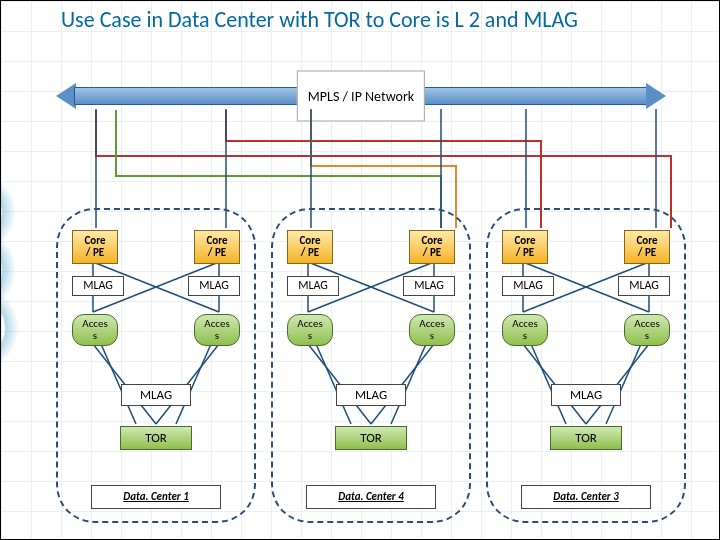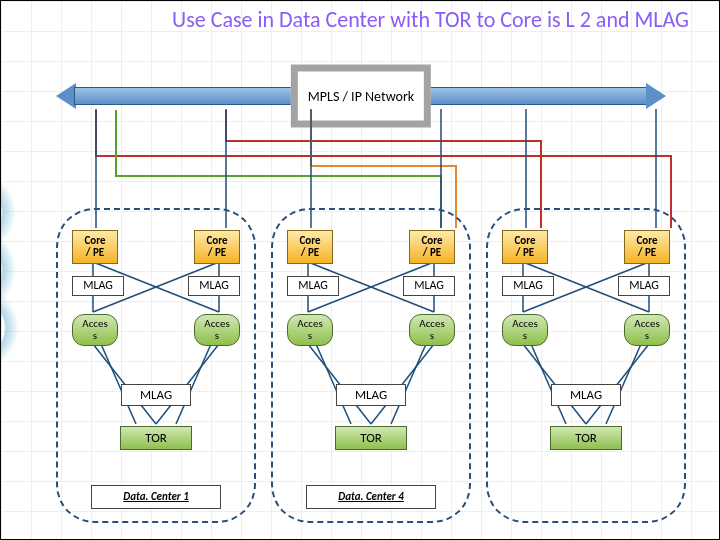--- a/index.html
+++ b/index.html
@@ -31,23 +31,23 @@
   }
   .wave::before, .wave::after {
     content: ""; position: absolute; inset: 0;
   }
   .wave::before { background: radial-gradient(circle at -5px 40%, rgba(100,180,210,0) 25px, rgba(100,180,210,.5) 27px, rgba(100,180,210,0) 40px); }
   .wave::after  { background: radial-gradient(circle at -5px 60%, rgba(100,180,210,0) 28px, rgba(100,180,210,.5) 30px, rgba(100,180,210,0) 43px); }
 
   .title {
     position: absolute;
     top: 6px; left: 60px; right: 30px;
-    text-align: right;
+    text-align: left;
     font-size: 22px;
-    color: #8b5cf6;
+    color: #0369a1;
     line-height: 1.15;
   }
 
   
   .mpls-arrow {
     position: absolute;
     top: 82px;
     left: 55px;
     width: 610px;
     height: 26px;
@@ -69,21 +69,21 @@
     border-bottom: 13px solid transparent;
   }
   .mpls-head-l::before { left: 0; border-right: 20px solid #5a8fc8; }
   .mpls-head-r::before { right: 0; border-left: 20px solid #5a8fc8; }
   .mpls-label {
     position: absolute;
     left: 50%; top: 50%; transform: translate(-50%, -50%);
     background: #fff;
     padding: 16px 10px;
     font-size: 14px;
-    border: 7px solid #a3a3a3;
+    border: 1px solid #a3a3a3;
   }
 
   
   svg.lines { position: absolute; top: 0; left: 0; width: 720px; height: 540px; pointer-events: none; }
 
   
   .dc {
     position: absolute;
     top: 207px;
     width: 200px;
@@ -260,13 +260,14 @@
   <div class="node core c-right row-core">Core
 / PE</div>
   <div class="node mlag-sm c-left  row-mlag1">MLAG</div>
   <div class="node mlag-sm c-right row-mlag1">MLAG</div>
   <div class="node access c-left  row-access">Acces
 s</div>
   <div class="node access c-right row-access">Acces
 s</div>
   <div class="node mlag-lg c-mid row-mlag2">MLAG</div>
   <div class="node tor c-mid row-tor">TOR</div>
+  <div class="node dc-label c-mid row-dclab">Data. Center 3</div>
 </div>
 
 </body></html>

